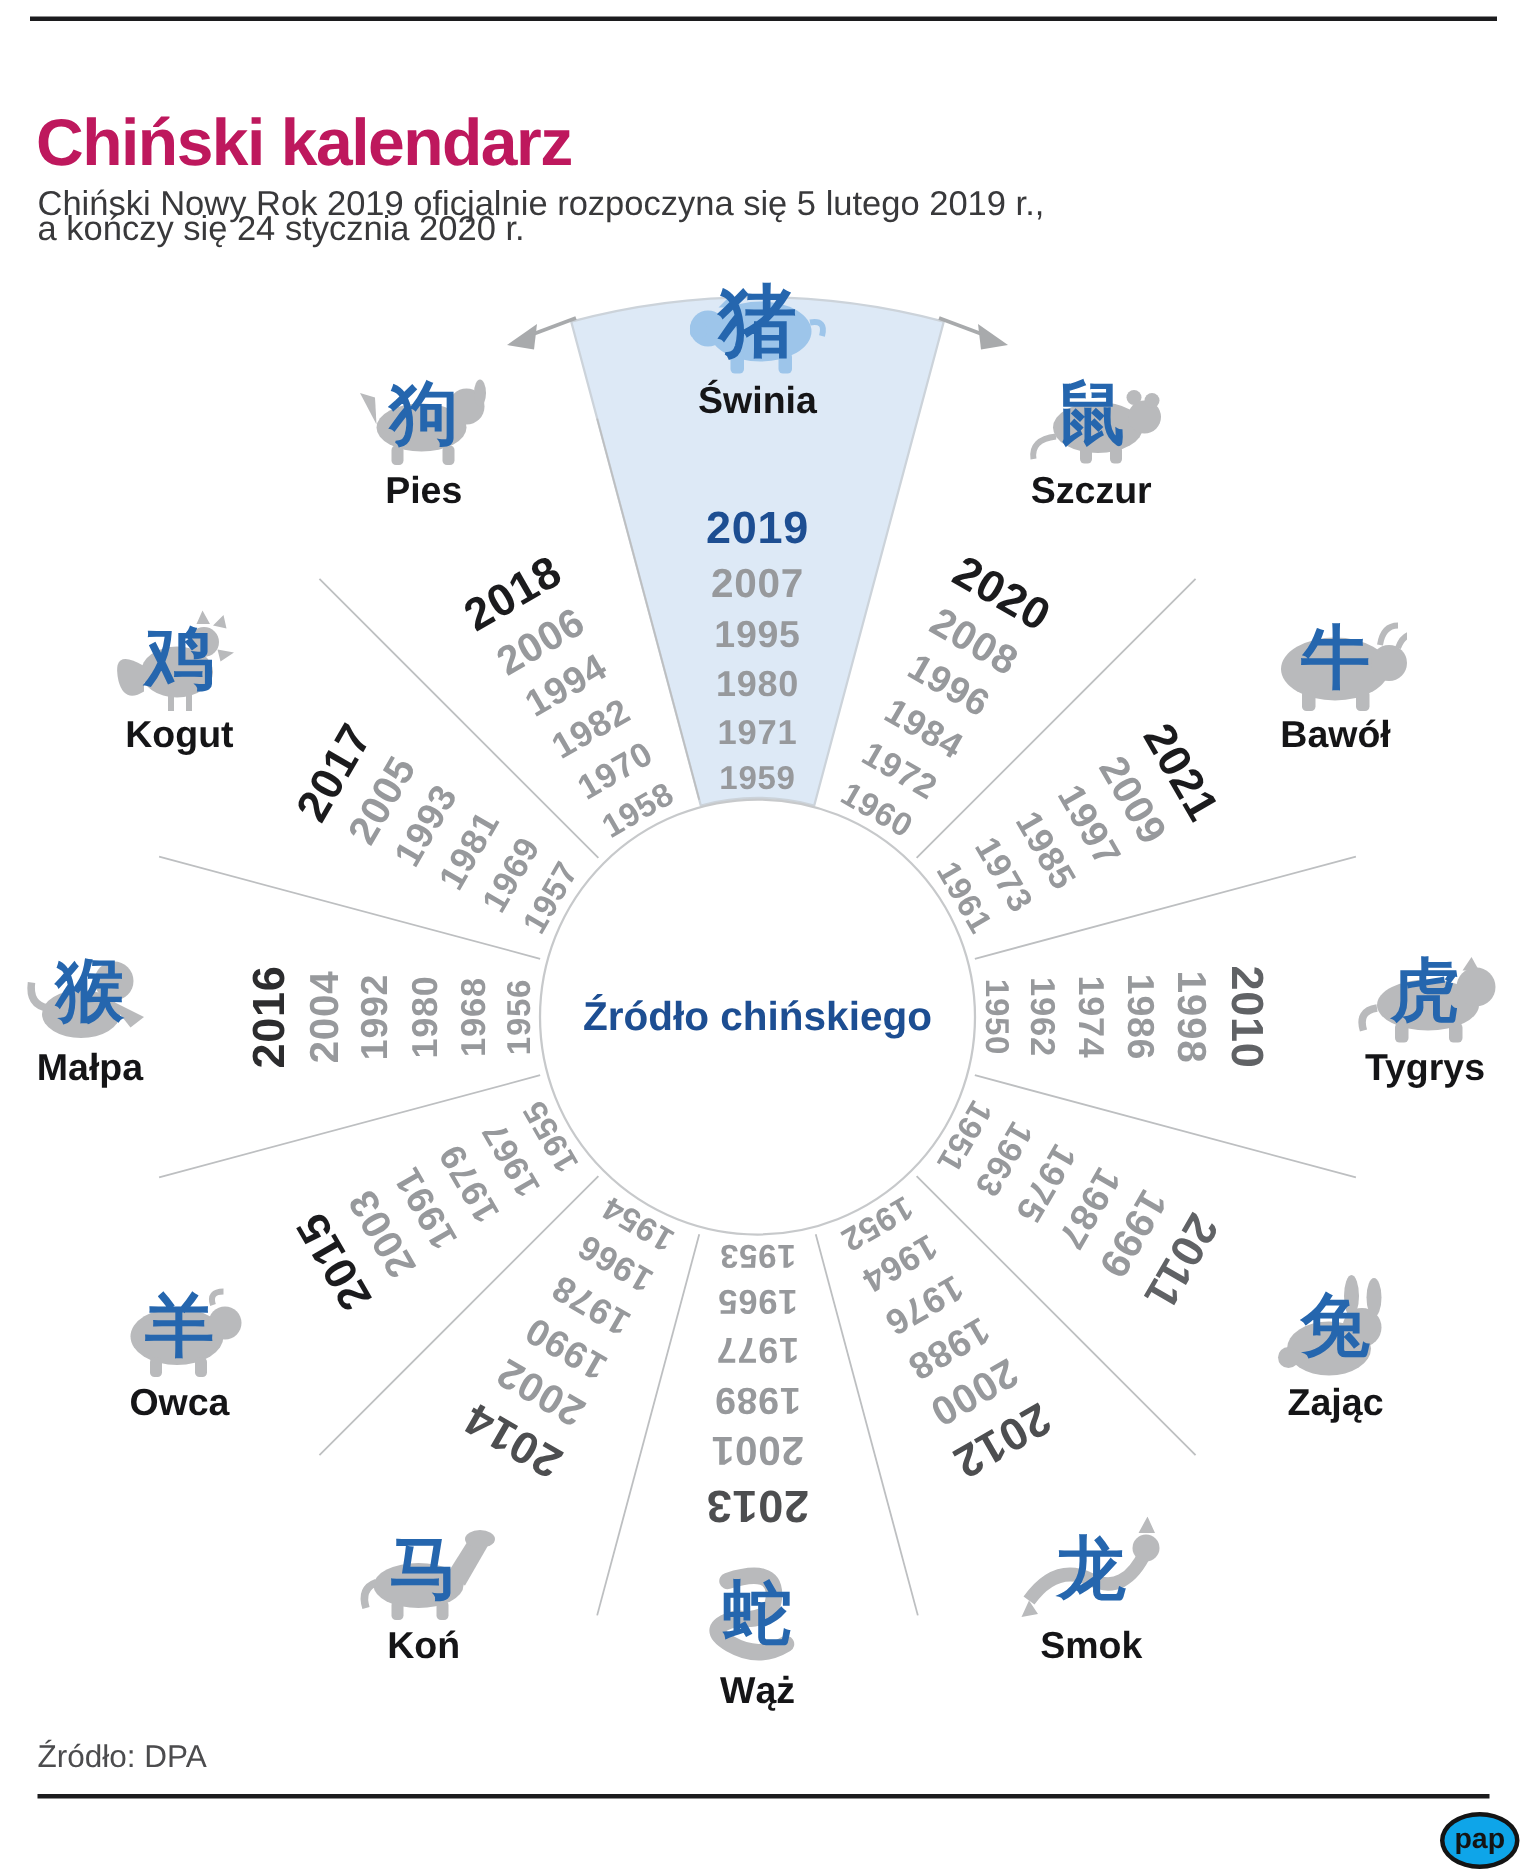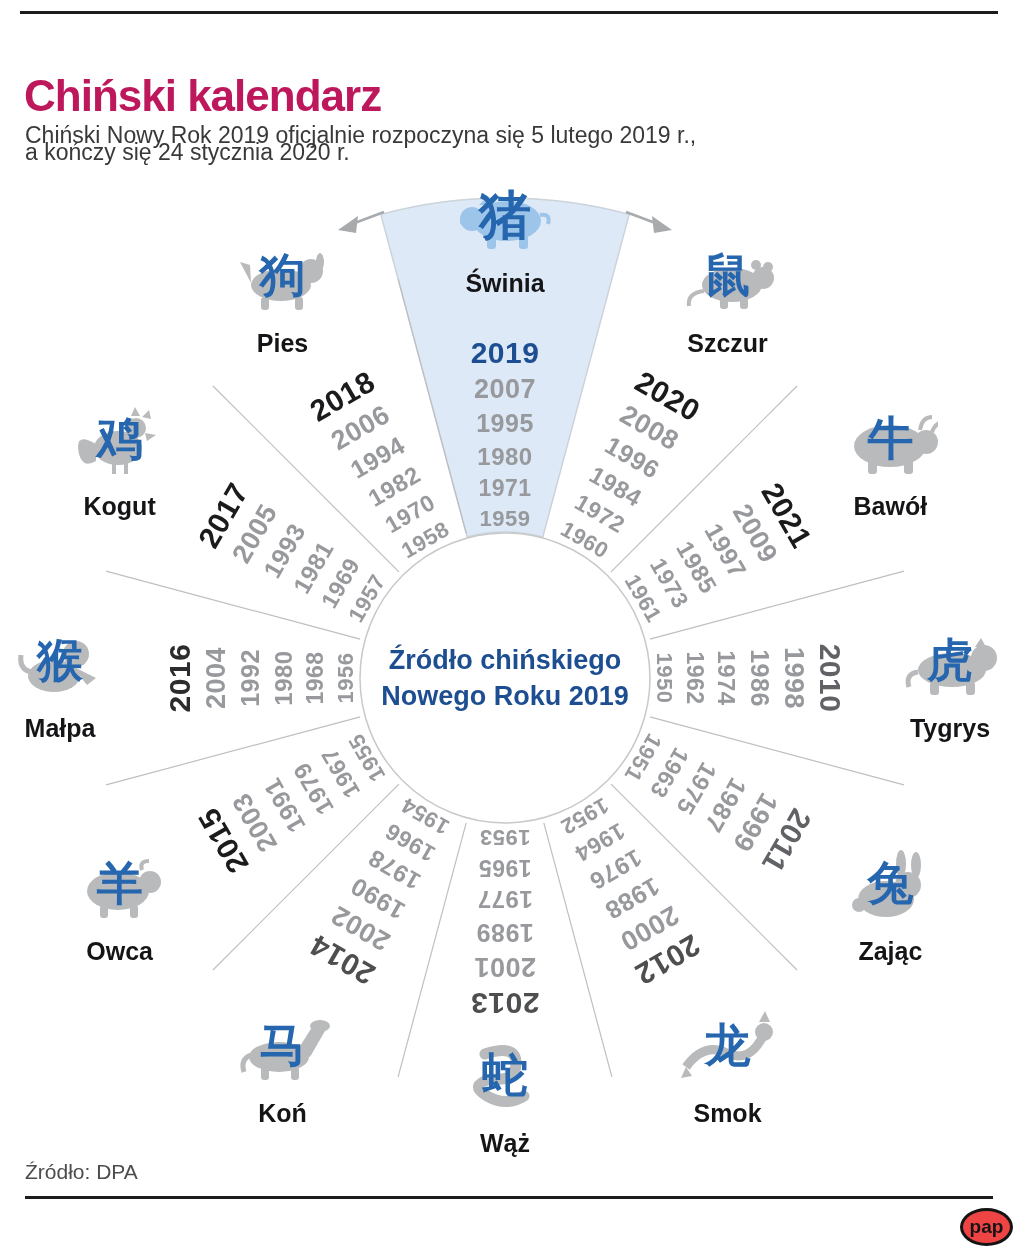--- a/index.html
+++ b/index.html
@@ -21,29 +21,29 @@
   .yr.s0{font-size:30px;} .yr.s1{font-size:27px;} .yr.s2{font-size:25px;}
   .yr.s3{font-size:24px;} .yr.s4{font-size:23px;} .yr.s5{font-size:22px;}
   .animal{position:absolute;width:130px;text-align:center;z-index:3;}
   .icon-wrap{position:relative;width:96px;height:72px;margin:0 auto;color:#b9babc;}
   .animal.hl .icon-wrap{color:#9dc5ea;}
   .icon-wrap svg{display:block;}
   .zh{position:absolute;left:50%;top:50%;transform:translate(-50%,-54%);
       font-size:46px;font-weight:bold;color:#2566ae;line-height:1;
       font-family:"Liberation Sans",sans-serif;}
   .animal.hl .zh{font-size:52px;}
-  .a-name{font-size:25px;font-weight:bold;color:#151517;margin-top:16px;}
+  .a-name{font-size:25px;font-weight:bold;color:#151517;margin-top:0px;}
   #center-text{position:absolute;left:505px;top:678px;transform:translate(-50%,-50%);
       width:310px;text-align:center;font-size:27px;font-weight:bold;color:#1d4e92;
       line-height:1.35;z-index:2;}
   #source{position:absolute;left:25px;top:1160px;font-size:21px;color:#4c4c4e;}
   #pap-logo{position:absolute;left:960px;top:1208px;width:47px;height:32px;
       border:3px solid #141414;border-radius:50%;display:flex;align-items:center;
       justify-content:center;font-size:19px;font-weight:bold;color:#141414;
-      letter-spacing:0px;background:#ef4444;}
+      letter-spacing:0px;background:#0ea5e9;}
 </style>
 </head>
 <body>
 
 <div class="rule" id="rule-top"></div>
 
 <h1 id="title">Chiński kalendarz</h1>
 <div class="subtitle" id="sub1">Chiński Nowy Rok 2019 oficjalnie rozpoczyna się 5 lutego 2019 r.,</div>
 <div class="subtitle" id="sub2">a kończy się 24 stycznia 2020 r.</div>
 
@@ -325,18 +325,17 @@
           <rect x="60" y="56" width="8" height="13" rx="3"></rect>
         </svg>
         <span class="zh">狗</span>
       </div>
       <div class="a-name">Pies</div>
     </div>
   </div>
 
 <div id="center-text">
   <div>Źródło chińskiego</div>
-  <div>Nowego Roku 2019</div>
 </div>
 
 <div id="source">Źródło: DPA</div>
 <div class="rule" id="rule-bottom"></div>
 <div id="pap-logo">pap</div>
 
 </body></html>

